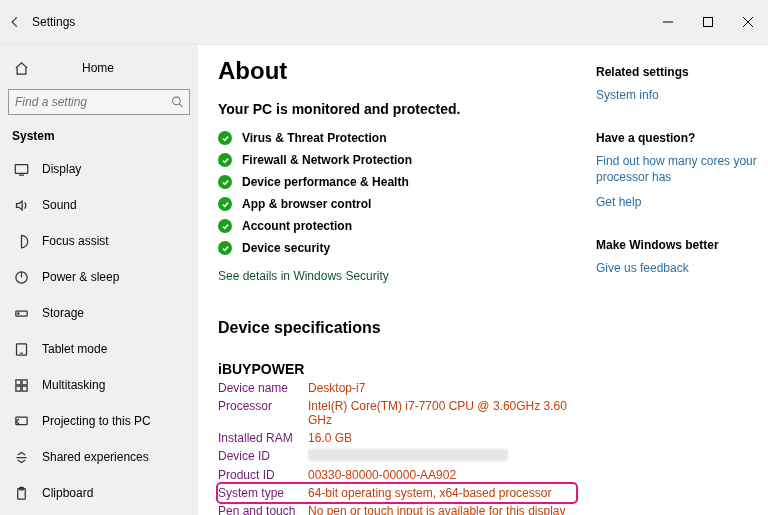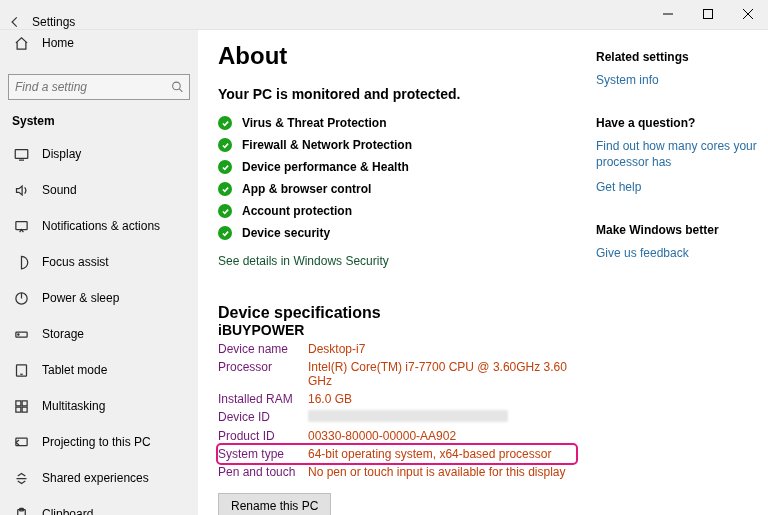--- a/index.html
+++ b/index.html
@@ -1,43 +1,43 @@
 <!DOCTYPE html>
 <html><head>
 <meta charset="utf-8">
 <style>
   * { box-sizing: border-box; margin: 0; padding: 0; }
   html, body { font-family: "Segoe UI", Tahoma, sans-serif; font-size: 12px; color: #000; background: #fff; }
   .window { width: 768px; height: 515px; position: relative; display: flex; flex-direction: column; overflow: hidden; }
-  .titlebar { height: 30px; display: flex; align-items: flex-end; background: #f0f0f0; border-bottom: 1px solid #e5e5e5; }
+  .titlebar { height: 45px; display: flex; align-items: center; background: #f0f0f0; border-bottom: 1px solid #e5e5e5; }
   .titlebar .back { width: 30px; display: flex; justify-content: center; align-items: center; }
   .titlebar .title { flex: 1; font-size: 12px; padding-left: 2px; }
   .winbtns { display: flex; }
   .winbtn { width: 40px; height: 30px; display: flex; justify-content: center; align-items: center; }
   .body { flex: 1; display: flex; overflow: hidden; }
   .sidebar { width: 198px; background: #f0f0f0; display: flex; flex-direction: column; padding-top: 6px; }
-  .home-row { display: flex; align-items: flex-start; height: 34px; padding: 0 12px; }
+  .home-row { display: flex; align-items: center; height: 34px; padding: 0 12px; gap: 40px; }
   .home-row .icon, .nav-item .icon { width: 18px; display: flex; align-items: center; justify-content: center; margin-right: 12px; color: #333; }
   .search-wrap { padding: 0 8px; margin-top: 4px; margin-bottom: 10px; }
   .search { position: relative; }
   .search input { width: 100%; height: 26px; border: 1px solid #999; padding: 0 26px 0 6px; font-size: 12px; font-style: italic; color: #666; background: #f5f5f5; }
   .search .sicon { position: absolute; right: 6px; top: 50%; transform: translateY(-50%); color: #777; }
   .category { font-weight: 600; font-size: 12px; padding: 4px 12px 8px; }
   .nav { overflow-y: auto; flex: 1;}
   .nav-item { display: flex; align-items: center; height: 36px; padding: 0 12px; font-size: 12px; }
   .content { flex: 1; display: flex; overflow: auto; }
   .main { flex: 1; padding: 12px 20px 20px 20px; }
   h1.about { font-size: 24px; font-weight: 600; margin-bottom: 16px; }
   .subhead { font-size: 14px; font-weight: 600; margin-bottom: 10px; }
   .prot-list { margin-bottom: 10px; }
   .prot-item { display: flex; align-items: center; height: 22px; font-size: 12px; font-weight: 600; }
   .prot-item .check { width: 14px; height: 14px; border-radius: 50%; background: #1aa01a; margin-right: 10px; display: flex; align-items: center; justify-content: center; }
   .prot-item .check svg { width: 9px; height: 9px; }
   .linkish { color: #14532d; font-size: 12px; cursor: pointer; }
-  h2.devspec { font-size: 16px; font-weight: 600; margin-top: 36px; margin-bottom: 0; }
+  h2.devspec { font-size: 16px; font-weight: 600; margin-top: 36px; margin-bottom: 24px; }
   .brand { font-size: 14px; font-weight: 700; margin-bottom: 2px; }
   table.specs { border-collapse: collapse; width: 100%; max-width: 420px; font-size: 12px; }
   table.specs td { padding: 2px 6px 2px 0; vertical-align: top; }
   table.specs td.k { width: 90px; color: #701a75; }
   table.specs td.v { color: #c2410c; }
   .blurred { background: #e5e5e5; color: #e5e5e5; border-radius:2px; display:inline-block; width: 200px; height: 12px; filter: blur(1px);}
   .row-highlight { outline: 2px solid #e0177d; outline-offset: 0px; border-radius: 3px; }
   .rename { margin-top: 12px; }
   .rename button { background: #e1e1e1; border: 1px solid #bfbfbf; padding: 5px 12px; font-size: 12px; }
   .rightcol { width: 172px; padding: 20px 0 0 0; font-size: 12px; }
@@ -117,29 +117,20 @@
               <svg width="15" height="15" viewBox="0 0 24 24" fill="none" stroke="#333" stroke-width="2">
                 <path d="M4 9 H8 L13 5 V19 L8 15 H4 Z"></path>
                 <path d="M17 7 Q21 12 17 17"></path>
               </svg>
             </span>
           <span>Sound</span>
         </div>
         <div class="nav-item">
           <span class="icon">
               <svg width="15" height="15" viewBox="0 0 24 24" fill="none" stroke="#333" stroke-width="2">
-                <rect x="3" y="4" width="18" height="13" rx="1"></rect>
-                <path d="M9 21 L12 17 L15 21"></path>
-              </svg>
-            </span>
-          <span>Notifications &amp; actions</span>
-        </div>
-        <div class="nav-item">
-          <span class="icon">
-              <svg width="15" height="15" viewBox="0 0 24 24" fill="none" stroke="#333" stroke-width="2">
                 <path d="M12 2 A10 10 0 0 1 22 12 A10 10 0 0 1 12 22 Z"></path>
               </svg>
             </span>
           <span>Focus assist</span>
         </div>
         <div class="nav-item">
           <span class="icon">
               <svg width="15" height="15" viewBox="0 0 24 24" fill="none" stroke="#333" stroke-width="2">
                 <circle cx="12" cy="12" r="9"></circle>
                 <line x1="12" y1="3" x2="12" y2="12"></line>

